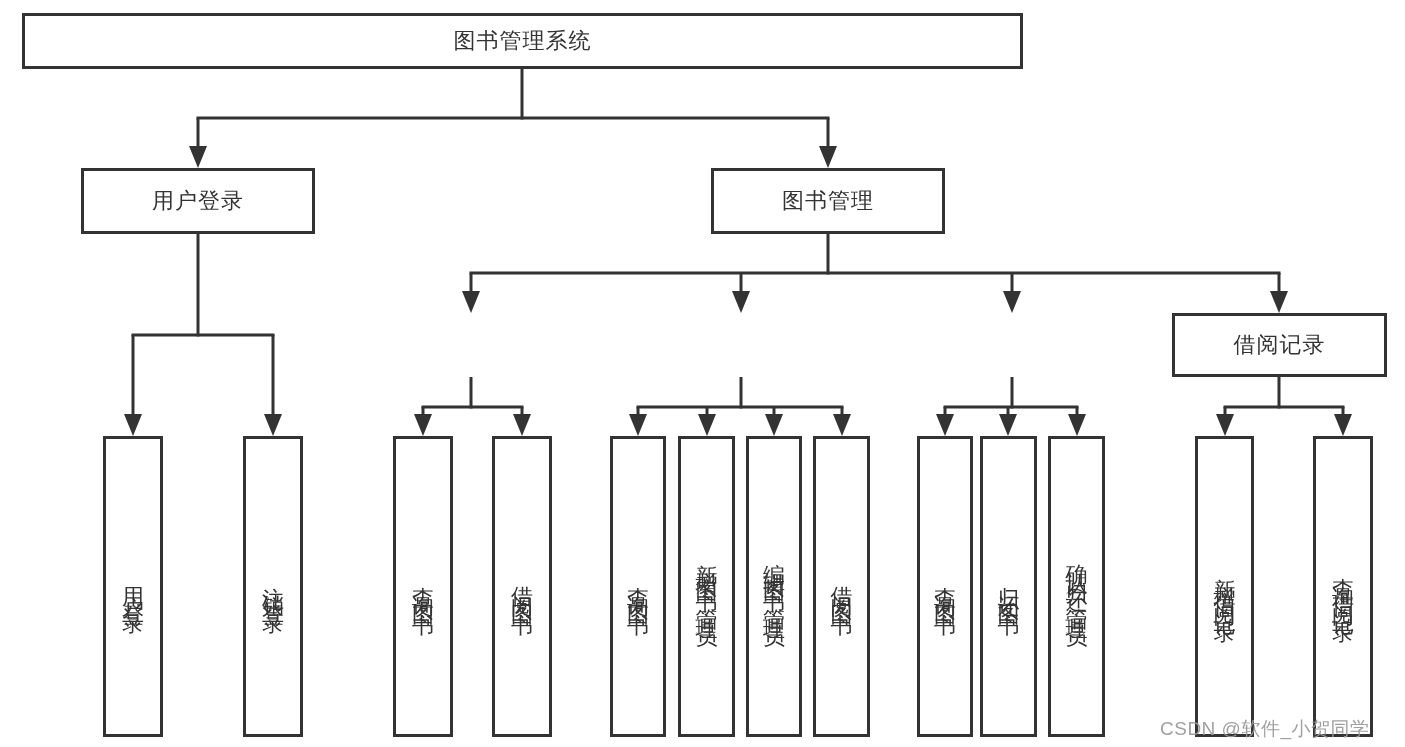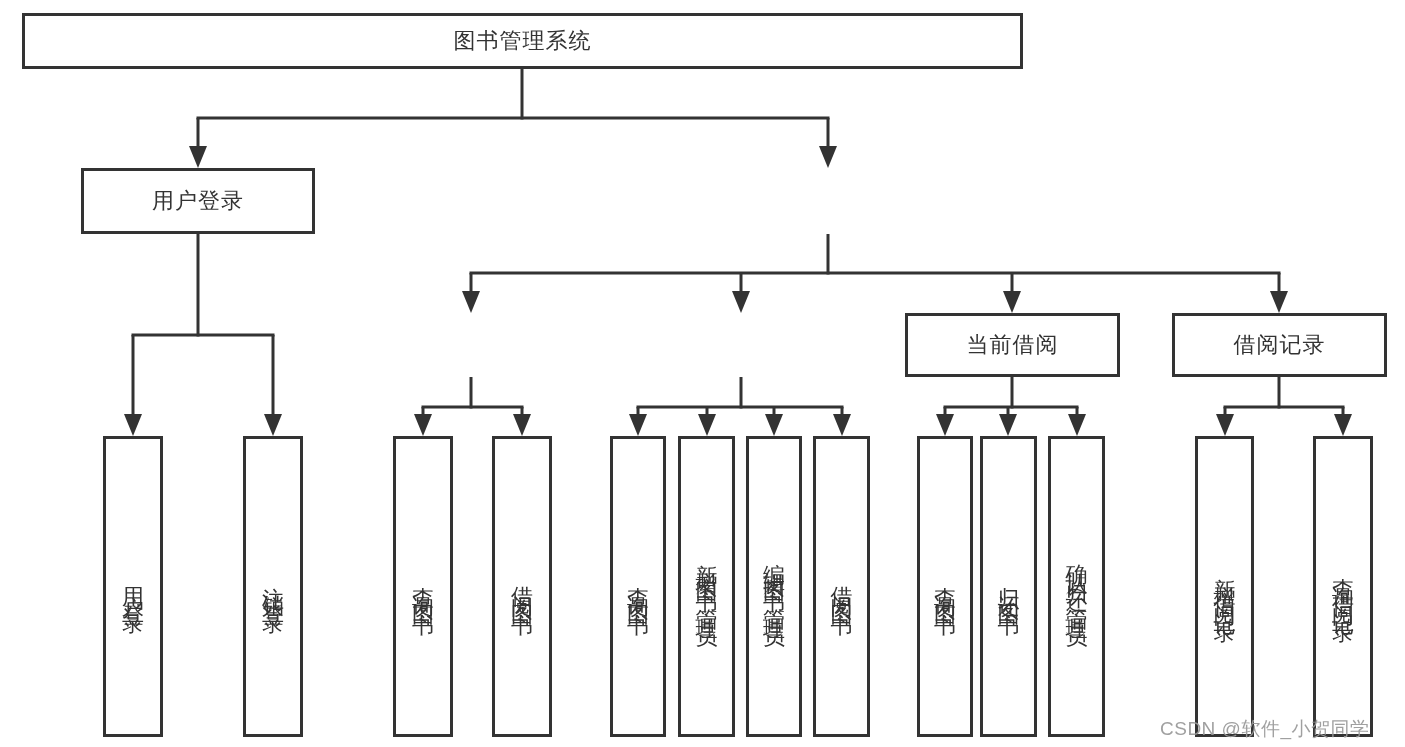--- a/index.html
+++ b/index.html
@@ -159,22 +159,22 @@
       <line x1="1225" y1="407" x2="1225" y2="418"></line>
       <polygon points="1216,414 1234,414 1225,436"></polygon>
       <line x1="1343" y1="407" x2="1343" y2="418"></line>
       <polygon points="1334,414 1352,414 1343,436"></polygon>
     </g>
   </svg>
 
   <div class="box b-root">图书管理系统</div>
 
   <div class="box b-login">用户登录</div>
+  <div class="box b-mgmt">图书管理</div>
 
-  <div class="box b-current">当前借阅</div>
   <div class="box b-records">借阅记录</div>
 
   <div class="box leaf l-a1">用户登录</div>
   <div class="box leaf l-a2">注销登录</div>
 
   <div class="box leaf l-b1">查询图书</div>
   <div class="box leaf l-b2">借阅图书</div>
 
   <div class="box leaf l-c1">查询图书</div>
   <div class="box leaf l-c2">新增图书（管理员）</div>

